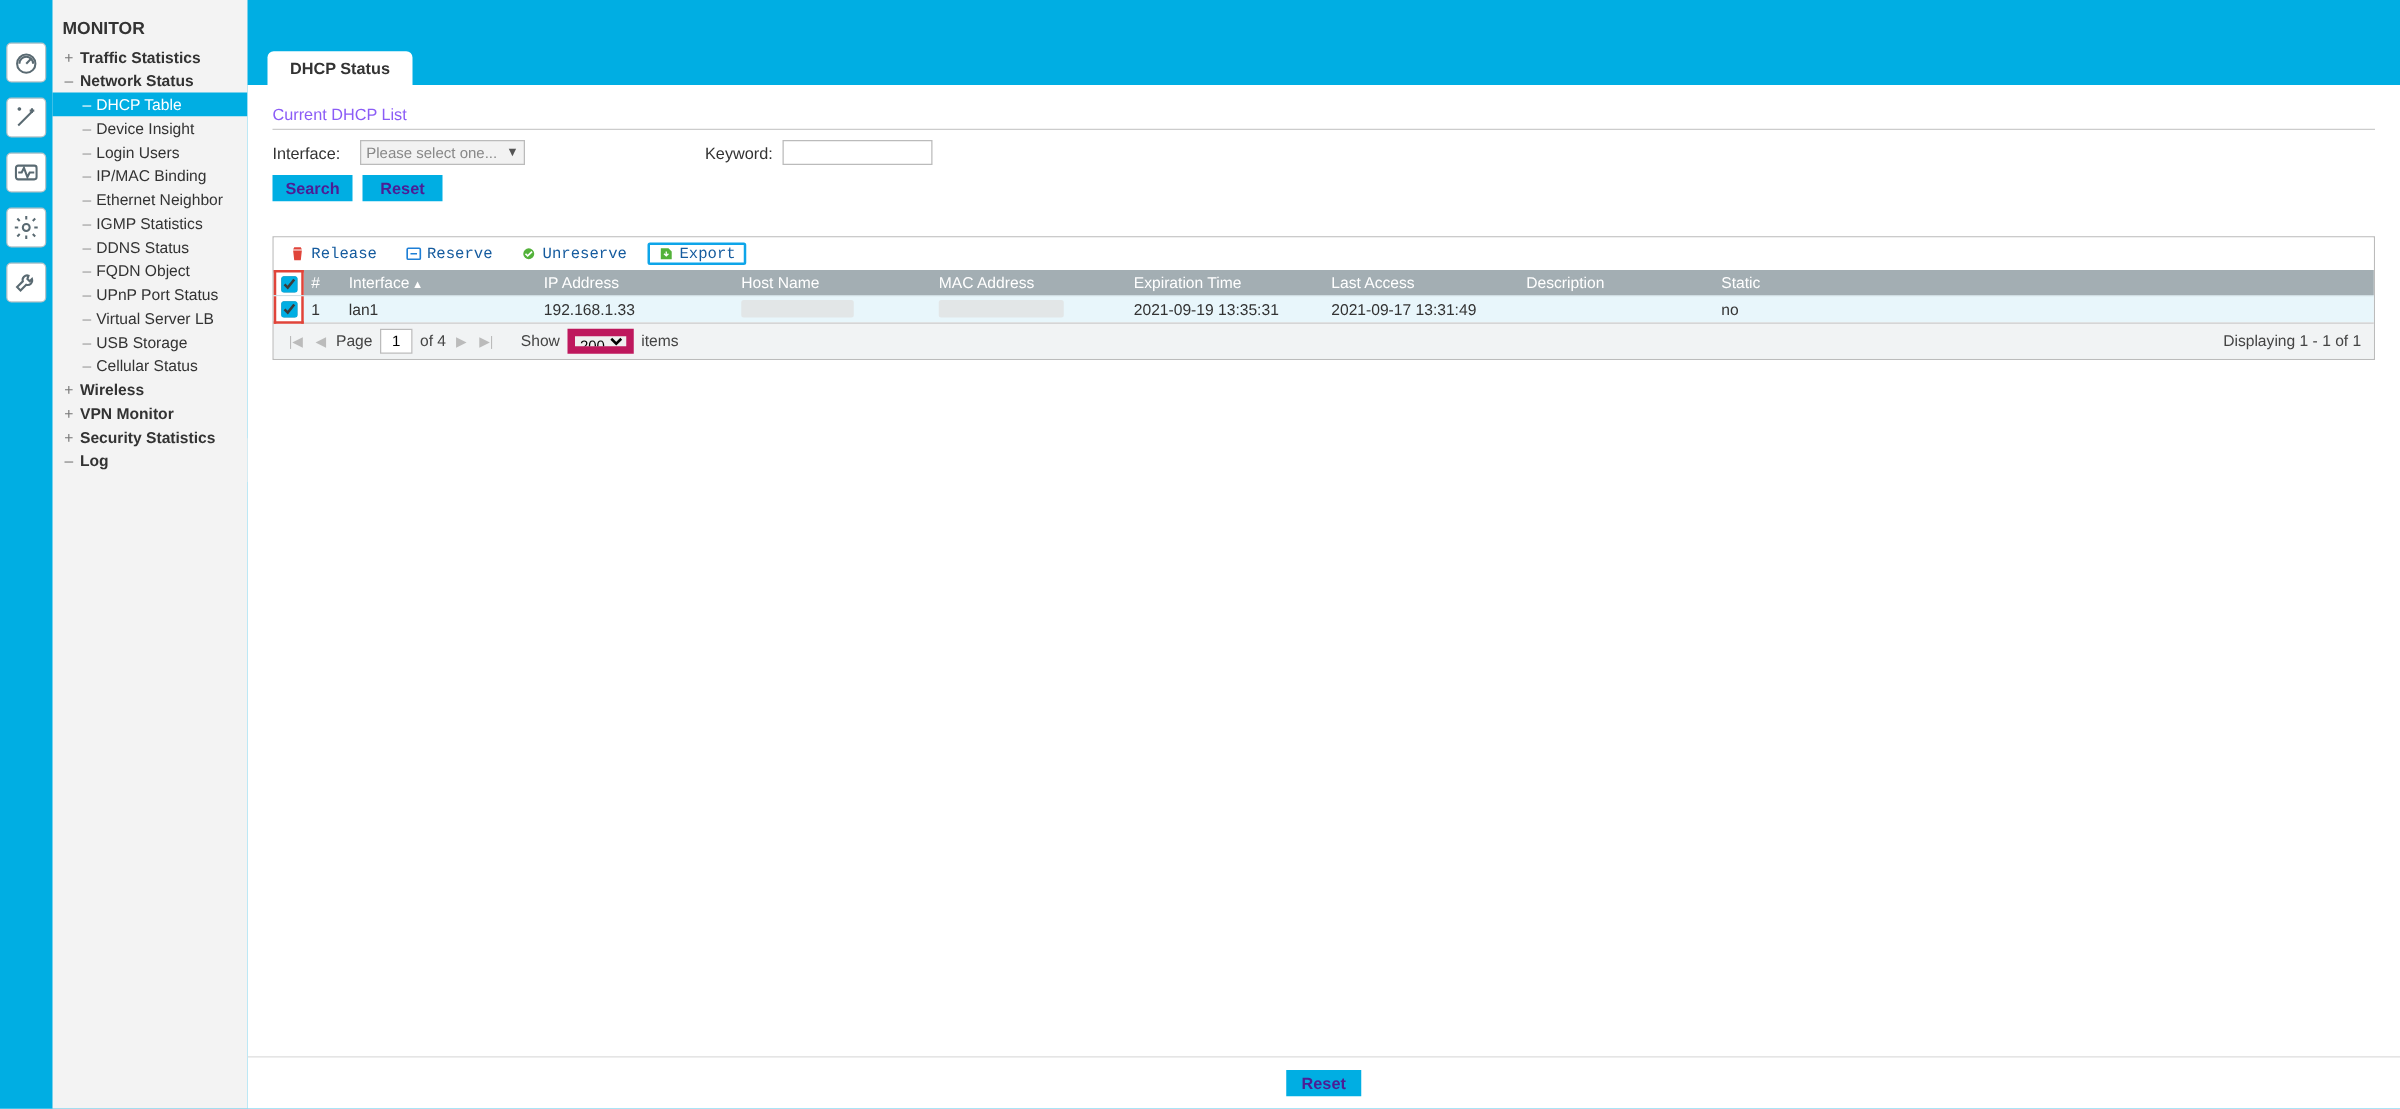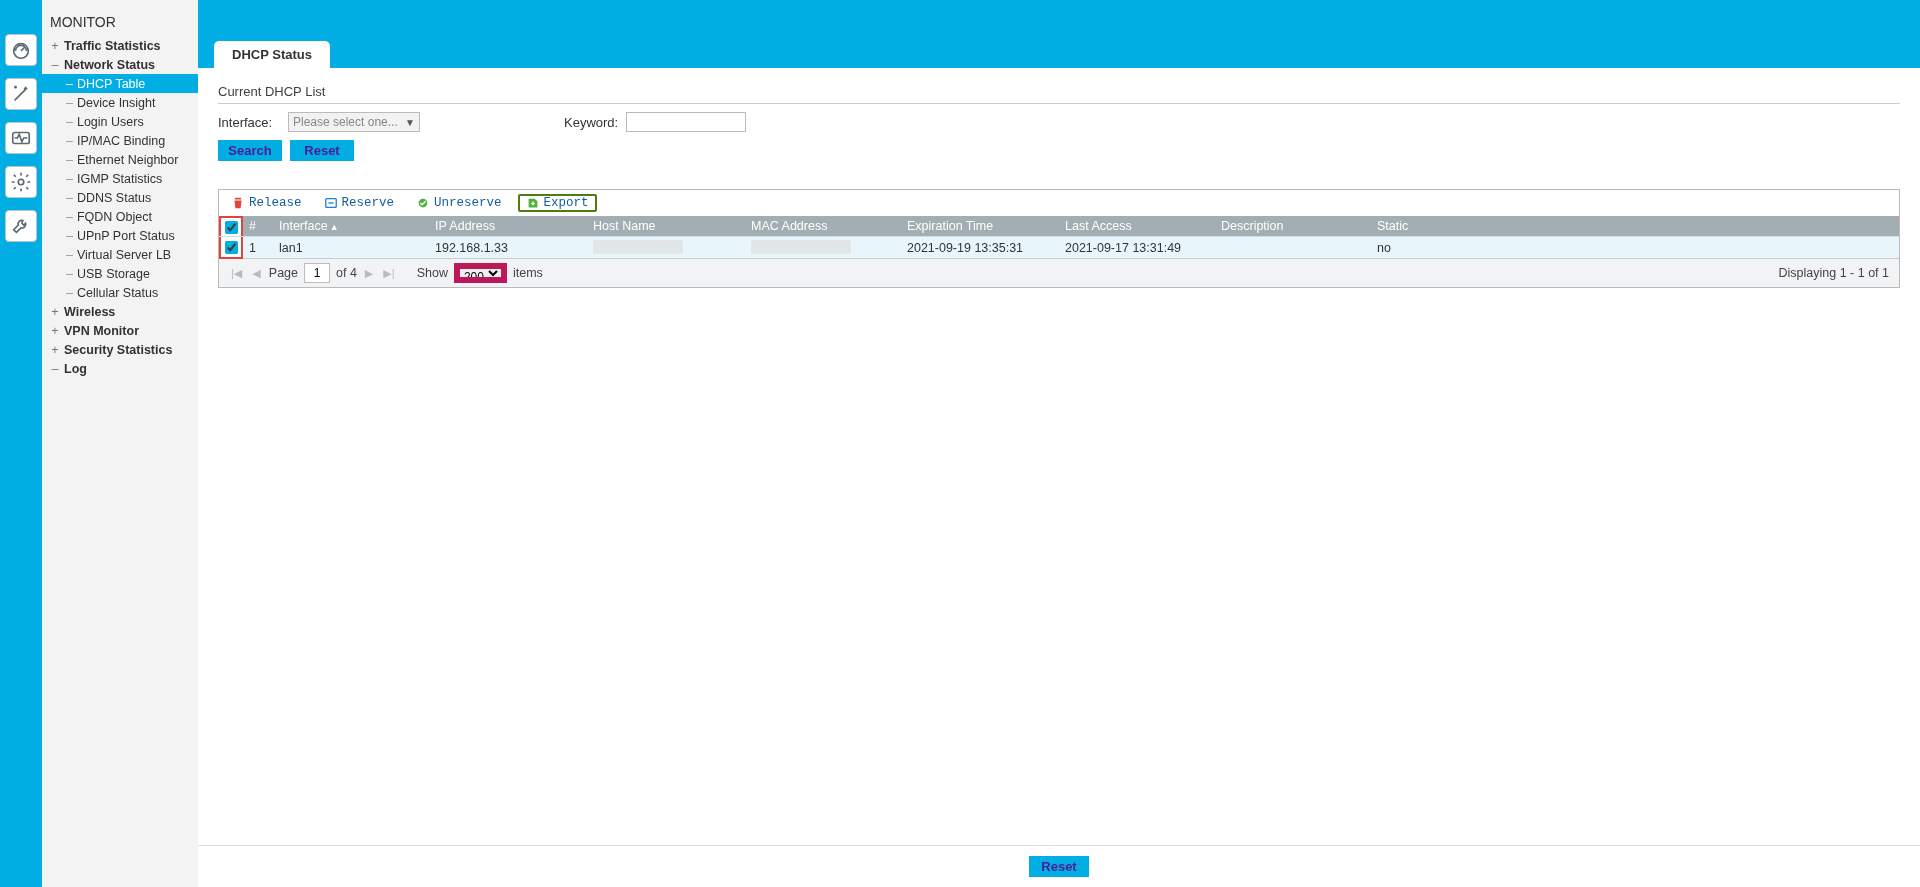--- a/index.html
+++ b/index.html
@@ -40,21 +40,21 @@
   
   .sidebar {
     width: 156px;
     background: #f3f3f3;
     padding-top: 10px;
     position: relative;
     height: 100%;
   }
   .sidebar-title {
     font-size: 14px;
-    font-weight: 400;
+    font-weight: 700;
     color: #333;
     padding: 4px 8px 6px 8px;
   }
   .tree-item {
     display: flex;
     align-items: center;
     gap: 4px;
     padding: 2px 8px;
     font-size: 12.5px;
     color: #333;
@@ -115,21 +115,21 @@
   }
   .content {
     background: #fff;
     flex: 1;
     padding: 16px 20px 0 20px;
     position: relative;
     overflow: hidden;
   }
   .section-title {
     font-size: 13px;
-    color: #404040;
+    color: #8b5cf6;
     padding-bottom: 4px;
     border-bottom: 1px solid #ccc;
     margin-bottom: 8px;
   }
   .filter-row {
     display: flex;
     align-items: center;
     gap: 24px;
     margin-bottom: 8px;
     font-size: 13px;
@@ -175,21 +175,21 @@
     padding: 4px 6px;
     background: #fff;
     font-family: Liberation Mono, monospace;
   }
   .tb-item {
     display: inline-flex; align-items: center; gap: 4px;
     font-size: 12.5px; color: #155b9e; cursor: pointer;
     padding: 2px 6px;
   }
   .tb-item .ico { width: 14px; height: 14px; display:inline-flex; align-items:center; justify-content:center; }
-  .tb-item.highlight { border: 2px solid #4d7c0f; border-radius: 2px; padding: 0 6px; }
+  .tb-item.highlight { border: 2px solid #0ea5e9; border-radius: 2px; padding: 0 6px; }
 
   .grid-head {
     display: grid;
     grid-template-columns: 24px 30px 156px 158px 158px 156px 158px 156px 156px 1fr;
     background: #a3aeb3;
     color: #fff;
     font-size: 12.5px;
     height: 20px;
     align-items: center;
   }

